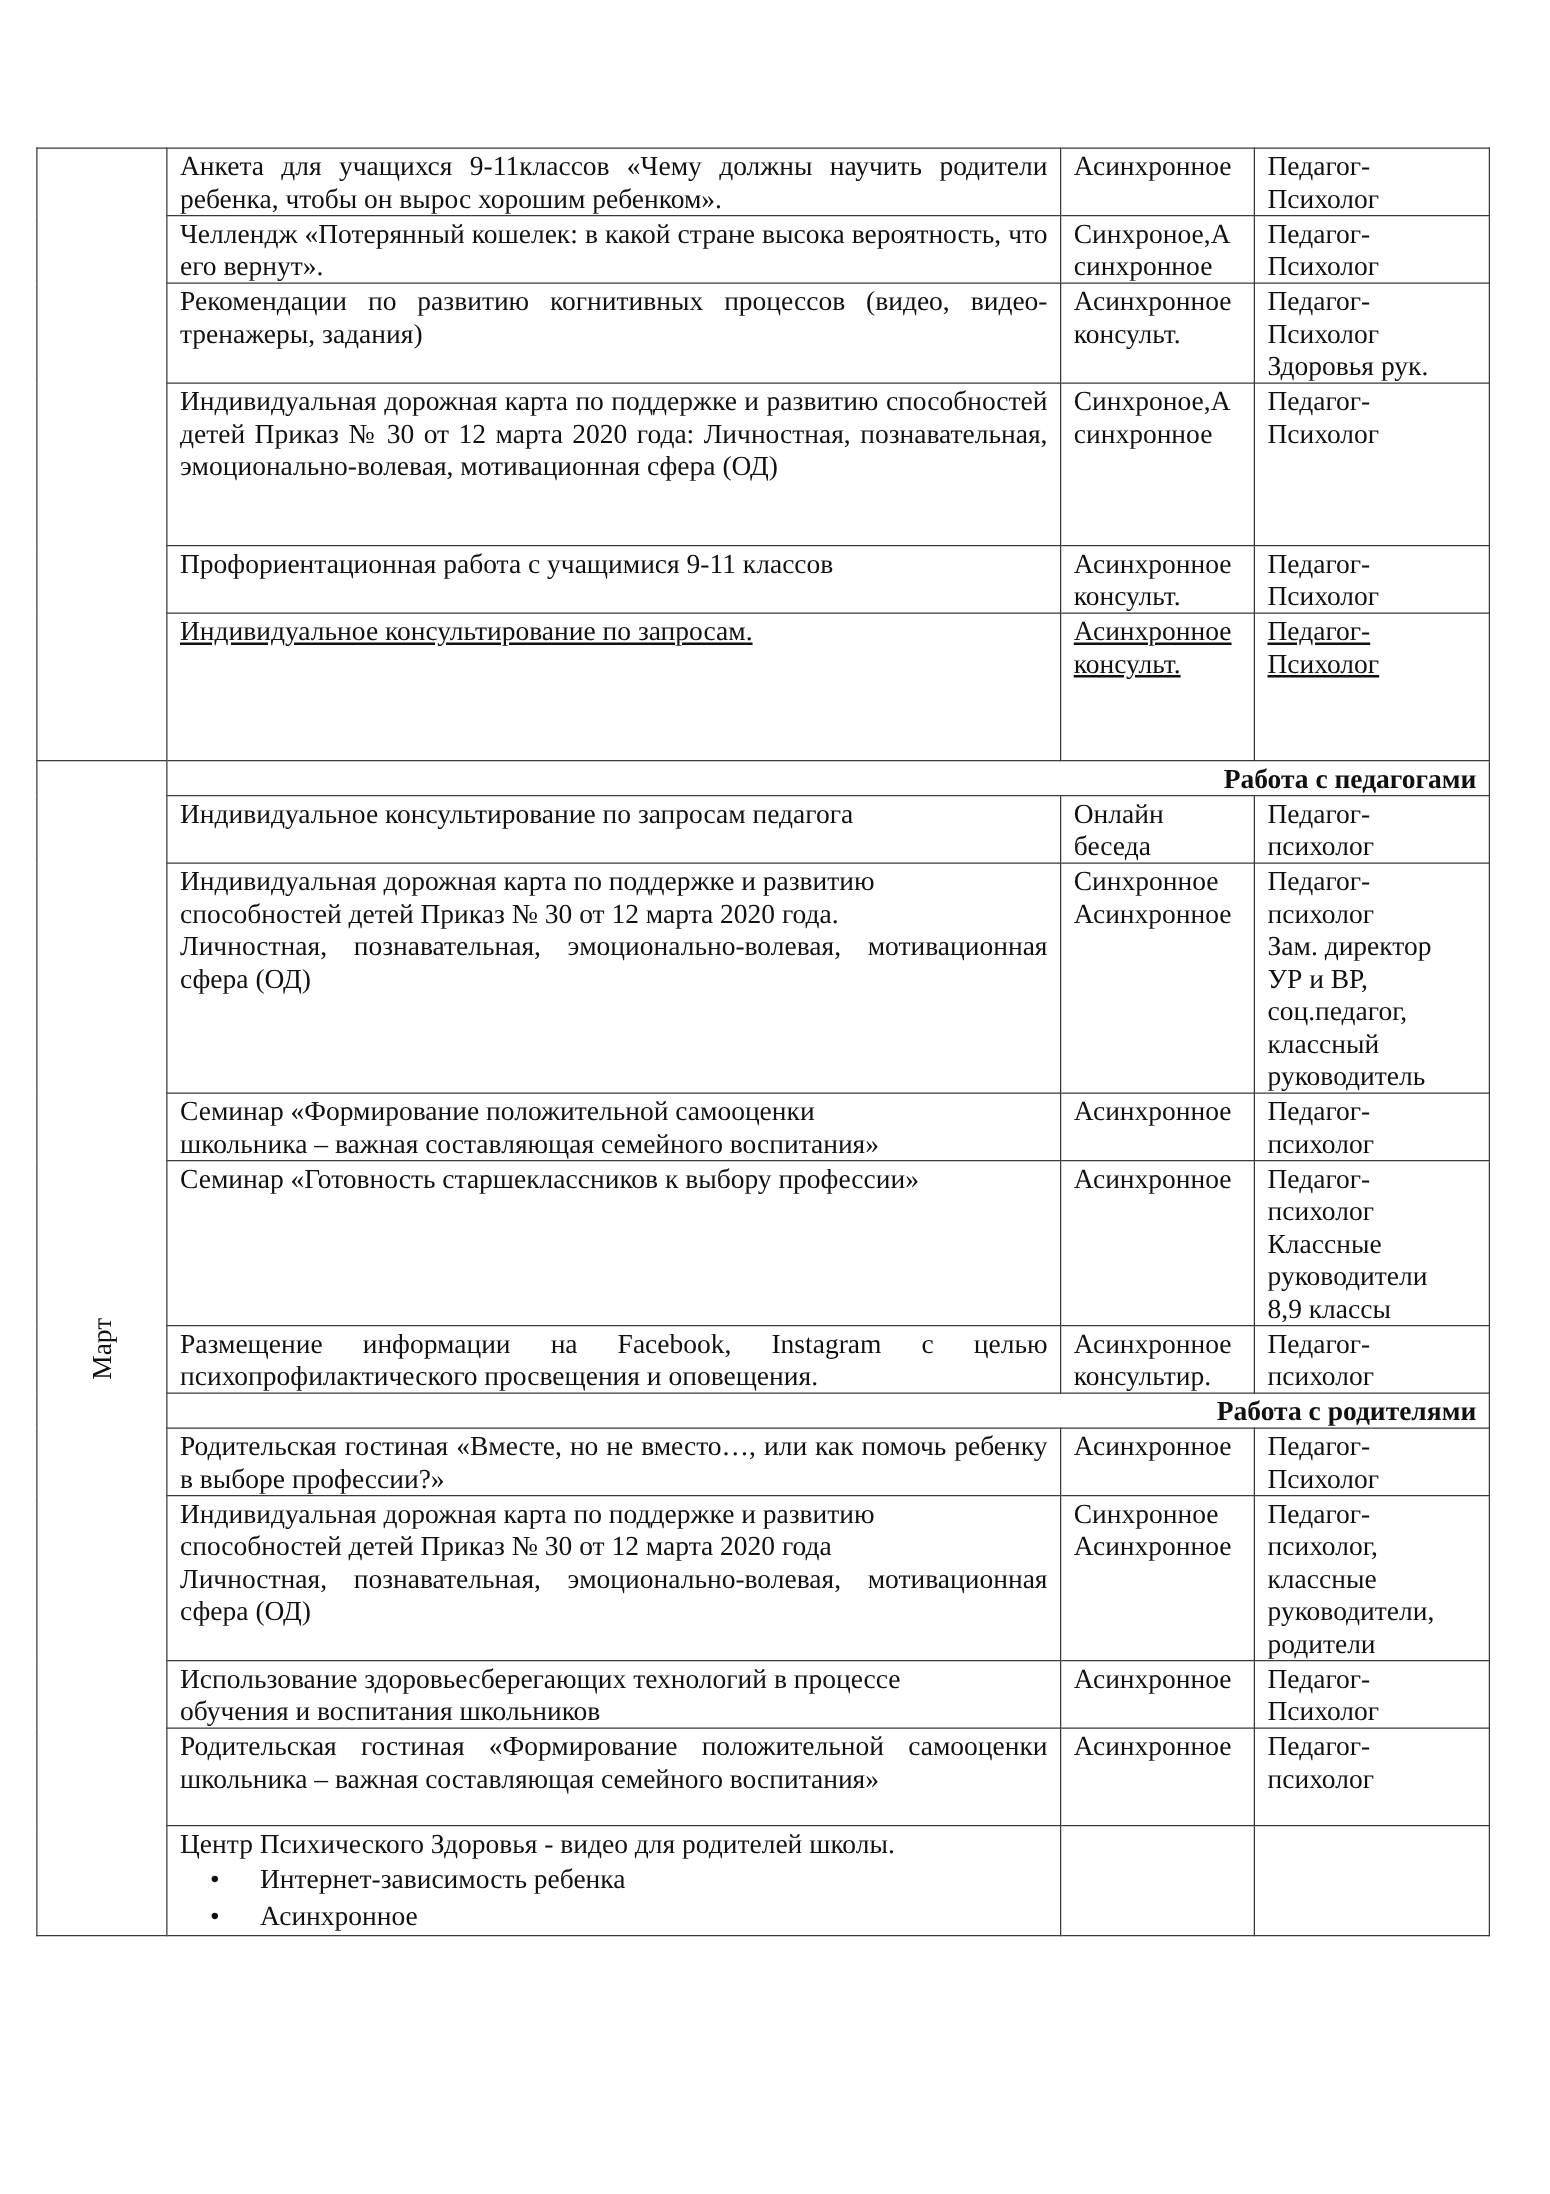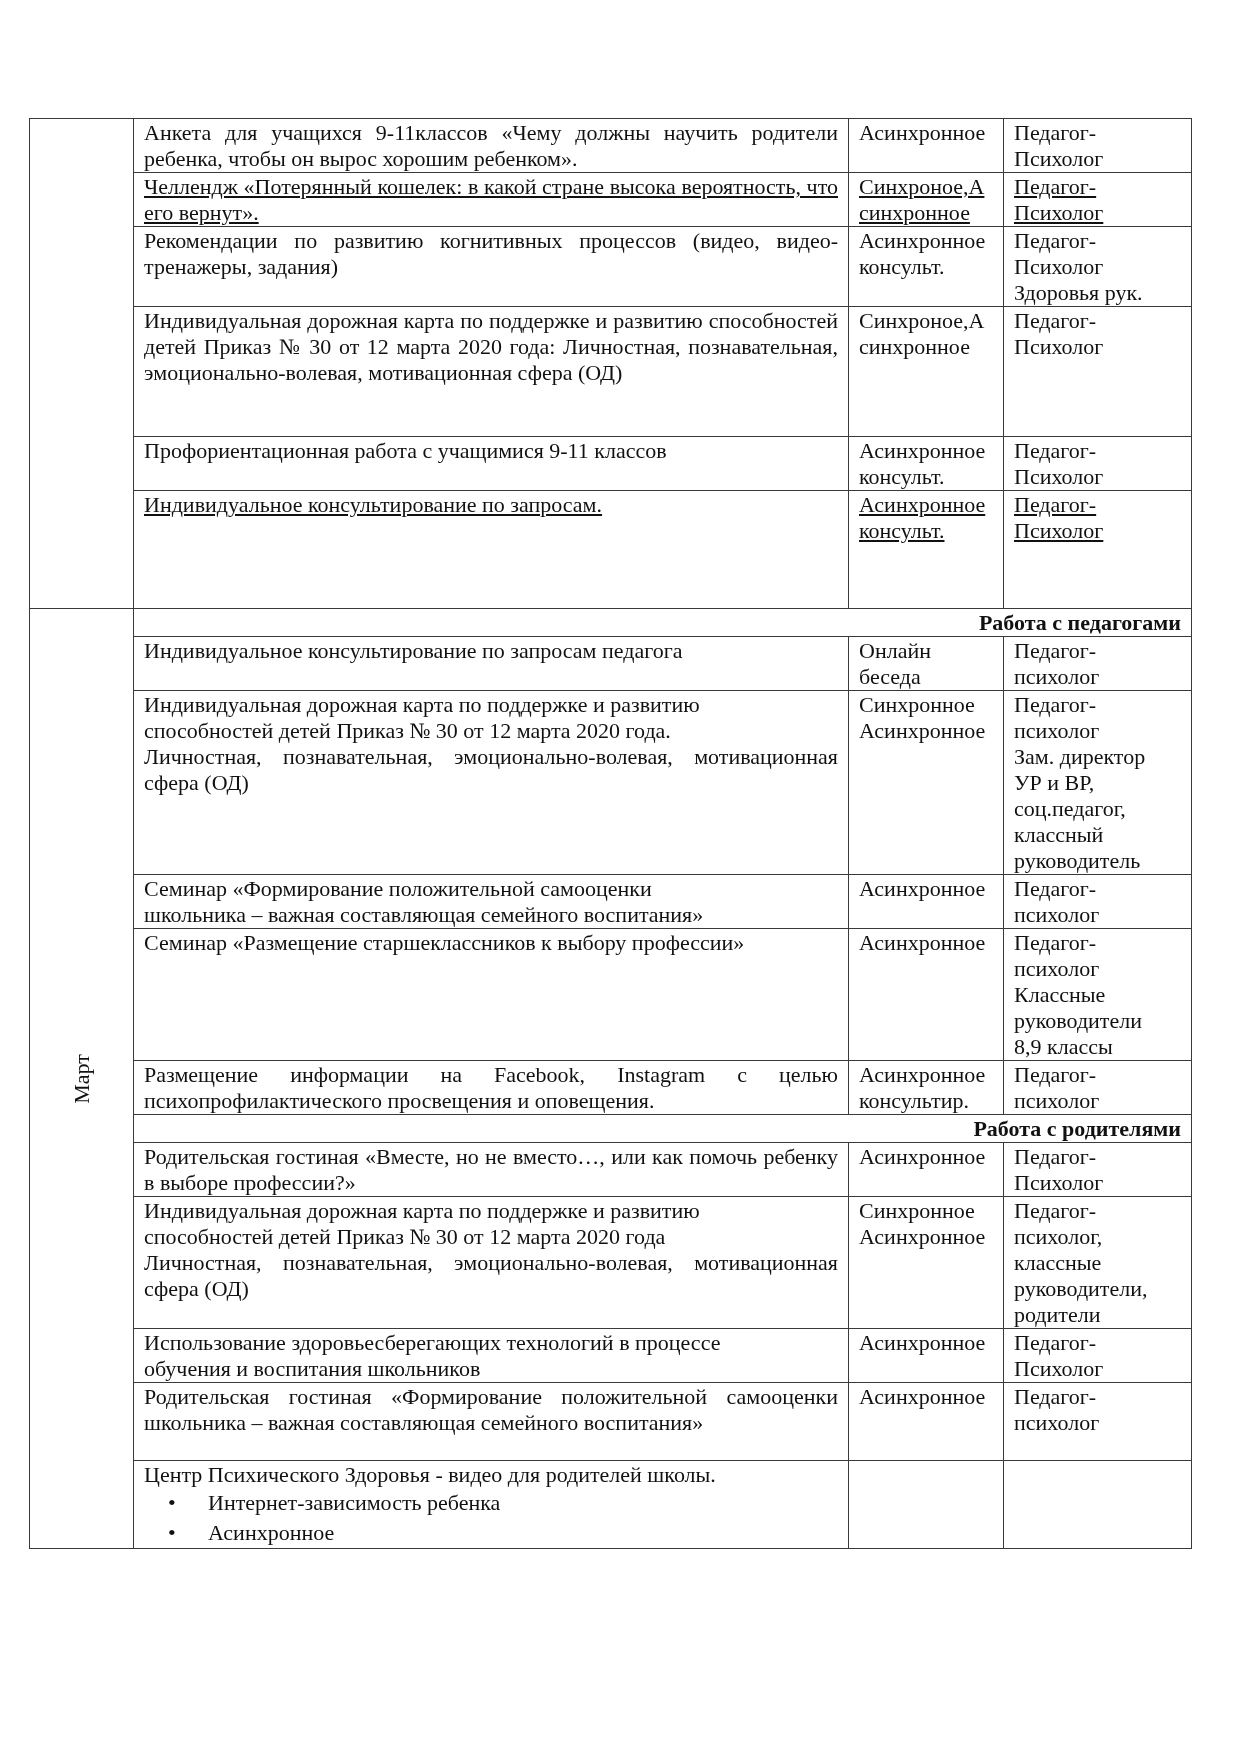--- a/index.html
+++ b/index.html
@@ -43,21 +43,21 @@
           <td class="month" rowspan="6"></td>
           <td class="act"><span>Анкета для учащихся 9-11классов «Чему должны научить родители ребенка, чтобы он вырос хорошим ребенком».</span></td>
           <td class="form">
             <span class="line">Асинхронное</span>
           </td>
           <td class="resp">
             <span class="line">Педагог-</span>
             <span class="line">Психолог</span>
           </td>
         </tr>
-        <tr style="height: 52px; text-decoration: underline;">
+        <tr style="height: 52px;">
           <td class="act"><span>Челлендж «Потерянный кошелек: в какой стране высока вероятность, что его вернут».</span></td>
           <td class="form">
             <span class="line">Синхроное,А</span>
             <span class="line">синхронное</span>
           </td>
           <td class="resp">
             <span class="line">Педагог-</span>
             <span class="line">Психолог</span>
           </td>
         </tr>
@@ -150,21 +150,21 @@
           </td>
           <td class="form">
             <span class="line">Асинхронное</span>
           </td>
           <td class="resp">
             <span class="line">Педагог-</span>
             <span class="line">психолог</span>
           </td>
         </tr>
         <tr style="height: 120px;">
-          <td class="act"><span>Семинар «Размещение старшеклассников к выбору профессии»</span></td>
+          <td class="act"><span>Семинар «Готовность старшеклассников к выбору профессии»</span></td>
           <td class="form">
             <span class="line">Асинхронное</span>
           </td>
           <td class="resp">
             <span class="line">Педагог-</span>
             <span class="line">психолог</span>
             <span class="line">Классные</span>
             <span class="line">руководители</span>
             <span class="line">8,9 классы</span>
           </td>

